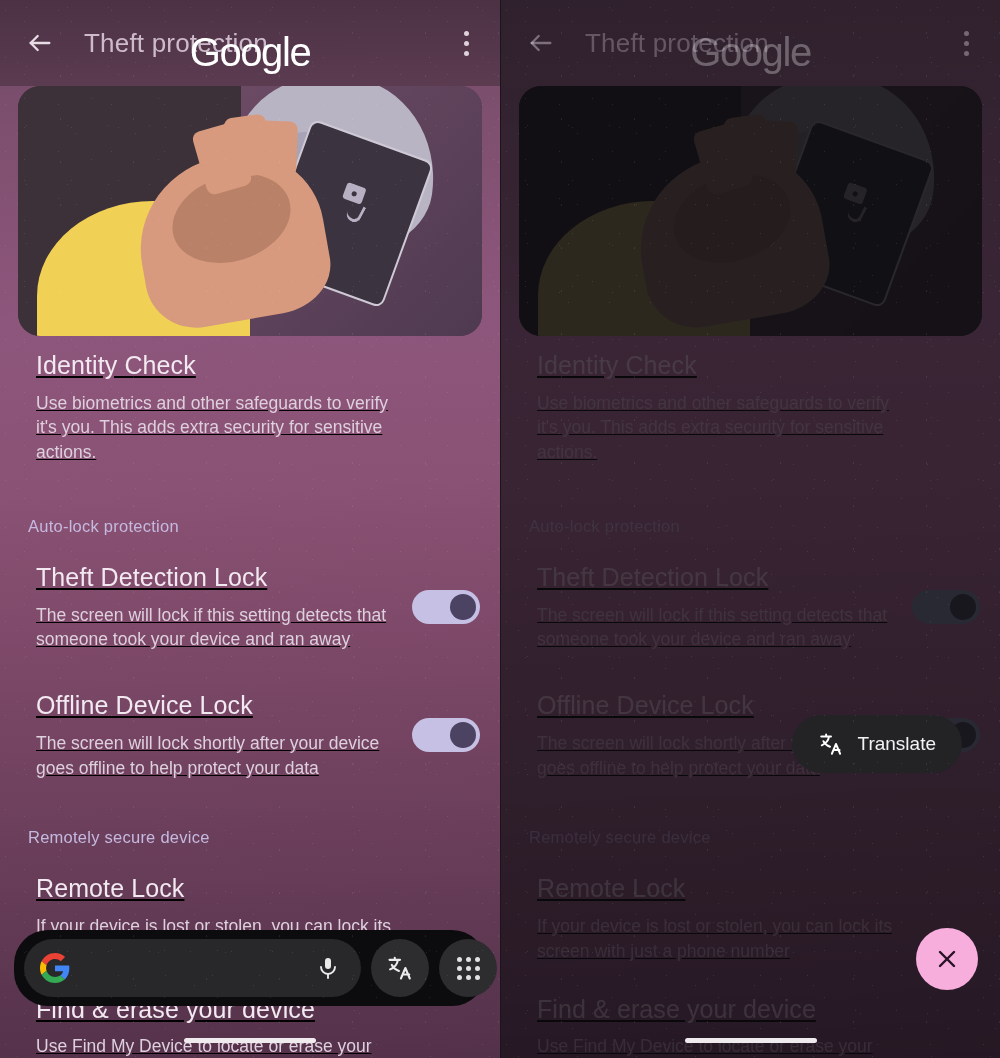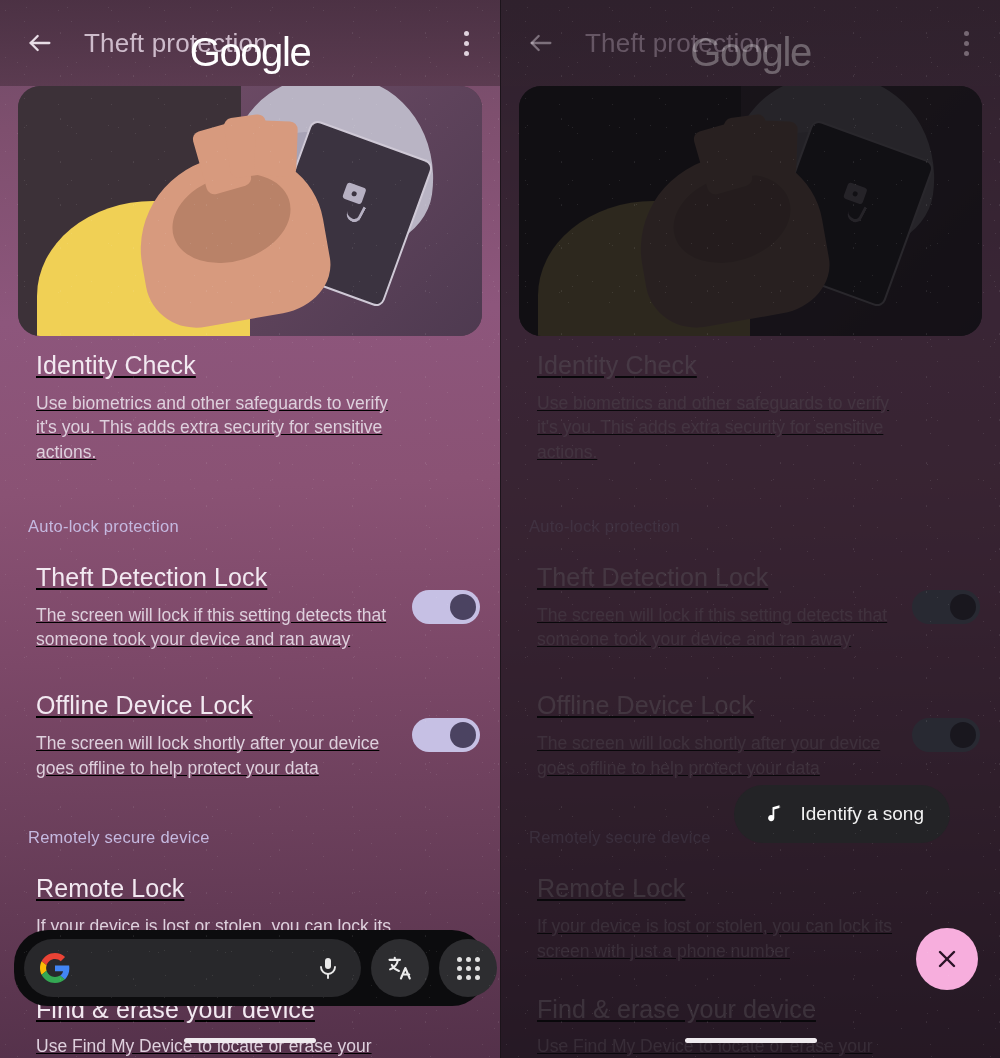--- a/index.html
+++ b/index.html
@@ -429,29 +429,31 @@
           <i></i>
           <i></i>
           <i></i>
         </div>
     </div>
     <div class="g-wordmark">Google</div>
 
     <div class="scrim"></div>
 
 
-
-    <div class="pill pill-song">
+    <div class="pill pill-translate">
       <span class="pi">
-        <svg width="24" height="24" viewBox="0 0 24 24" fill="#fff">
-          <path d="M11.5 3.2v10.1a3.1 3.1 0 1 0 1.8 2.8V7.4l5.2-1.5V3.2l-7 2z"></path>
+        <svg width="26" height="26" viewBox="0 0 24 24" fill="none" stroke="#fff" stroke-width="1.8" stroke-linecap="round" stroke-linejoin="round">
+          <path d="M3 5h9M7.5 5V3.3M10.2 5c-.6 4.2-3 6.6-6.7 8.2"></path>
+            <path d="M5 9.4c1.4 2.6 3.6 4.2 6.1 5.1"></path>
+          <path d="M12.8 21l3.8-9 3.8 9M14.3 17.6h5.6"></path>
         </svg>
       </span>
-      <span>Identify a song</span>
-    </div>
+      <span>Translate</span>
+    </div>
+
 
 
     <div class="fab-close">
       <svg width="28" height="28" viewBox="0 0 24 24" fill="none" stroke="currentColor" stroke-width="2.1" stroke-linecap="round">
           <line x1="6" y1="6" x2="18" y2="18"></line>
           <line x1="18" y1="6" x2="6" y2="18"></line>
         </svg>
     </div>
 
     <div class="home-ind"></div>

